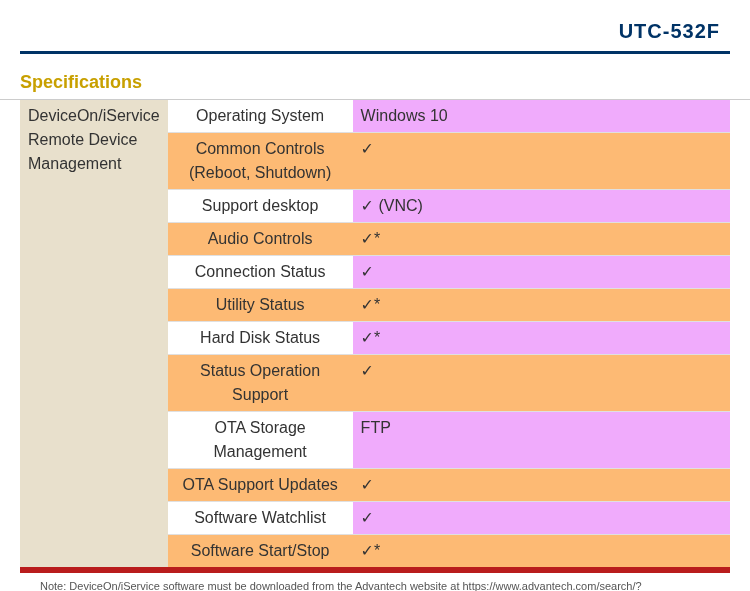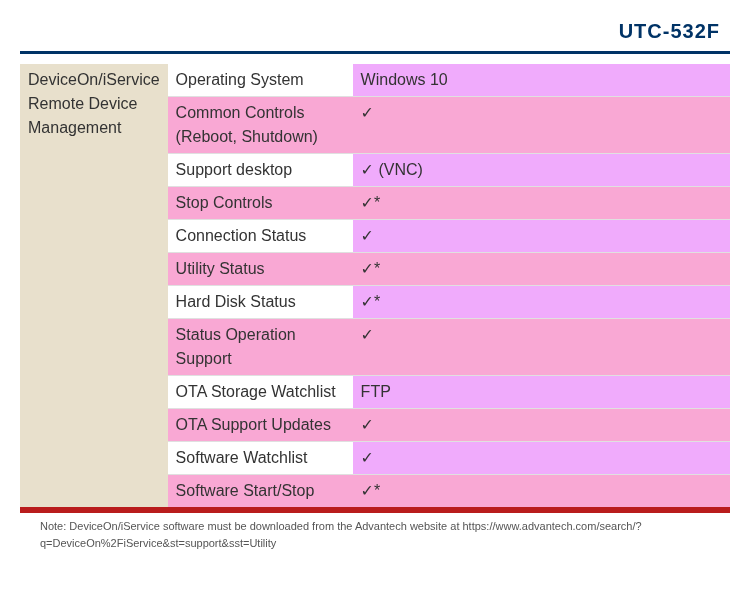--- a/index.html
+++ b/index.html
@@ -70,30 +70,31 @@
       vertical-align: middle;
       width: 120px;
       padding: 4px 8px;
       text-align: left;
     }
 
     .feature-cell {
       width: 185px;
       color: #333;
       background: #fff;
+      text-align: center;
     }
 
     .value-cell {
       color: #333;
       background: #f0abfc;
     }
 
     
     .row-even td {
-      background-color: #f9a8d4;
+      background-color: #fdba74;
     }
 
     .note-row td {
       font-size: 11px;
       color: #555;
       border-top: 6px solid #b91c1c;
       border-bottom: none;
       padding: 5px 20px;
       background: #fff;
     }
@@ -106,59 +107,60 @@
 <body>
 
 <div class="page-wrapper">
 
   <div class="header-area">
     <span class="model-name">UTC-532F</span>
   </div>
 
   <div class="blue-line"></div>
 
+  <div class="specs-heading">Specifications</div>
 
   <div class="table-wrapper">
     <table class="specs-table">
       <tbody id="table-body">
       <tr>
             <td class="category-cell" rowspan="12"><span>DeviceOn/iService</span><br><span>Remote Device Management</span></td>
             <td class="feature-cell">Operating System</td>
             <td class="value-cell">Windows 10</td>
           </tr>
           <tr class="row-even">
             <td class="feature-cell">Common Controls (Reboot, Shutdown)</td>
             <td class="value-cell">✓</td>
           </tr>
           <tr>
             <td class="feature-cell">Support desktop</td>
             <td class="value-cell">✓ (VNC)</td>
           </tr>
           <tr class="row-even">
-            <td class="feature-cell">Stop Controls</td>
+            <td class="feature-cell">Audio Controls</td>
             <td class="value-cell">✓*</td>
           </tr>
           <tr>
             <td class="feature-cell">Connection Status</td>
             <td class="value-cell">✓</td>
           </tr>
           <tr class="row-even">
             <td class="feature-cell">Utility Status</td>
             <td class="value-cell">✓*</td>
           </tr>
           <tr>
             <td class="feature-cell">Hard Disk Status</td>
             <td class="value-cell">✓*</td>
           </tr>
           <tr class="row-even">
             <td class="feature-cell">Status Operation Support</td>
             <td class="value-cell">✓</td>
           </tr>
           <tr>
-            <td class="feature-cell">OTA Storage Watchlist</td>
+            <td class="feature-cell">OTA Storage Management</td>
             <td class="value-cell">FTP</td>
           </tr>
           <tr class="row-even">
             <td class="feature-cell">OTA Support Updates</td>
             <td class="value-cell">✓</td>
           </tr>
           <tr>
             <td class="feature-cell">Software Watchlist</td>
             <td class="value-cell">✓</td>
           </tr>

